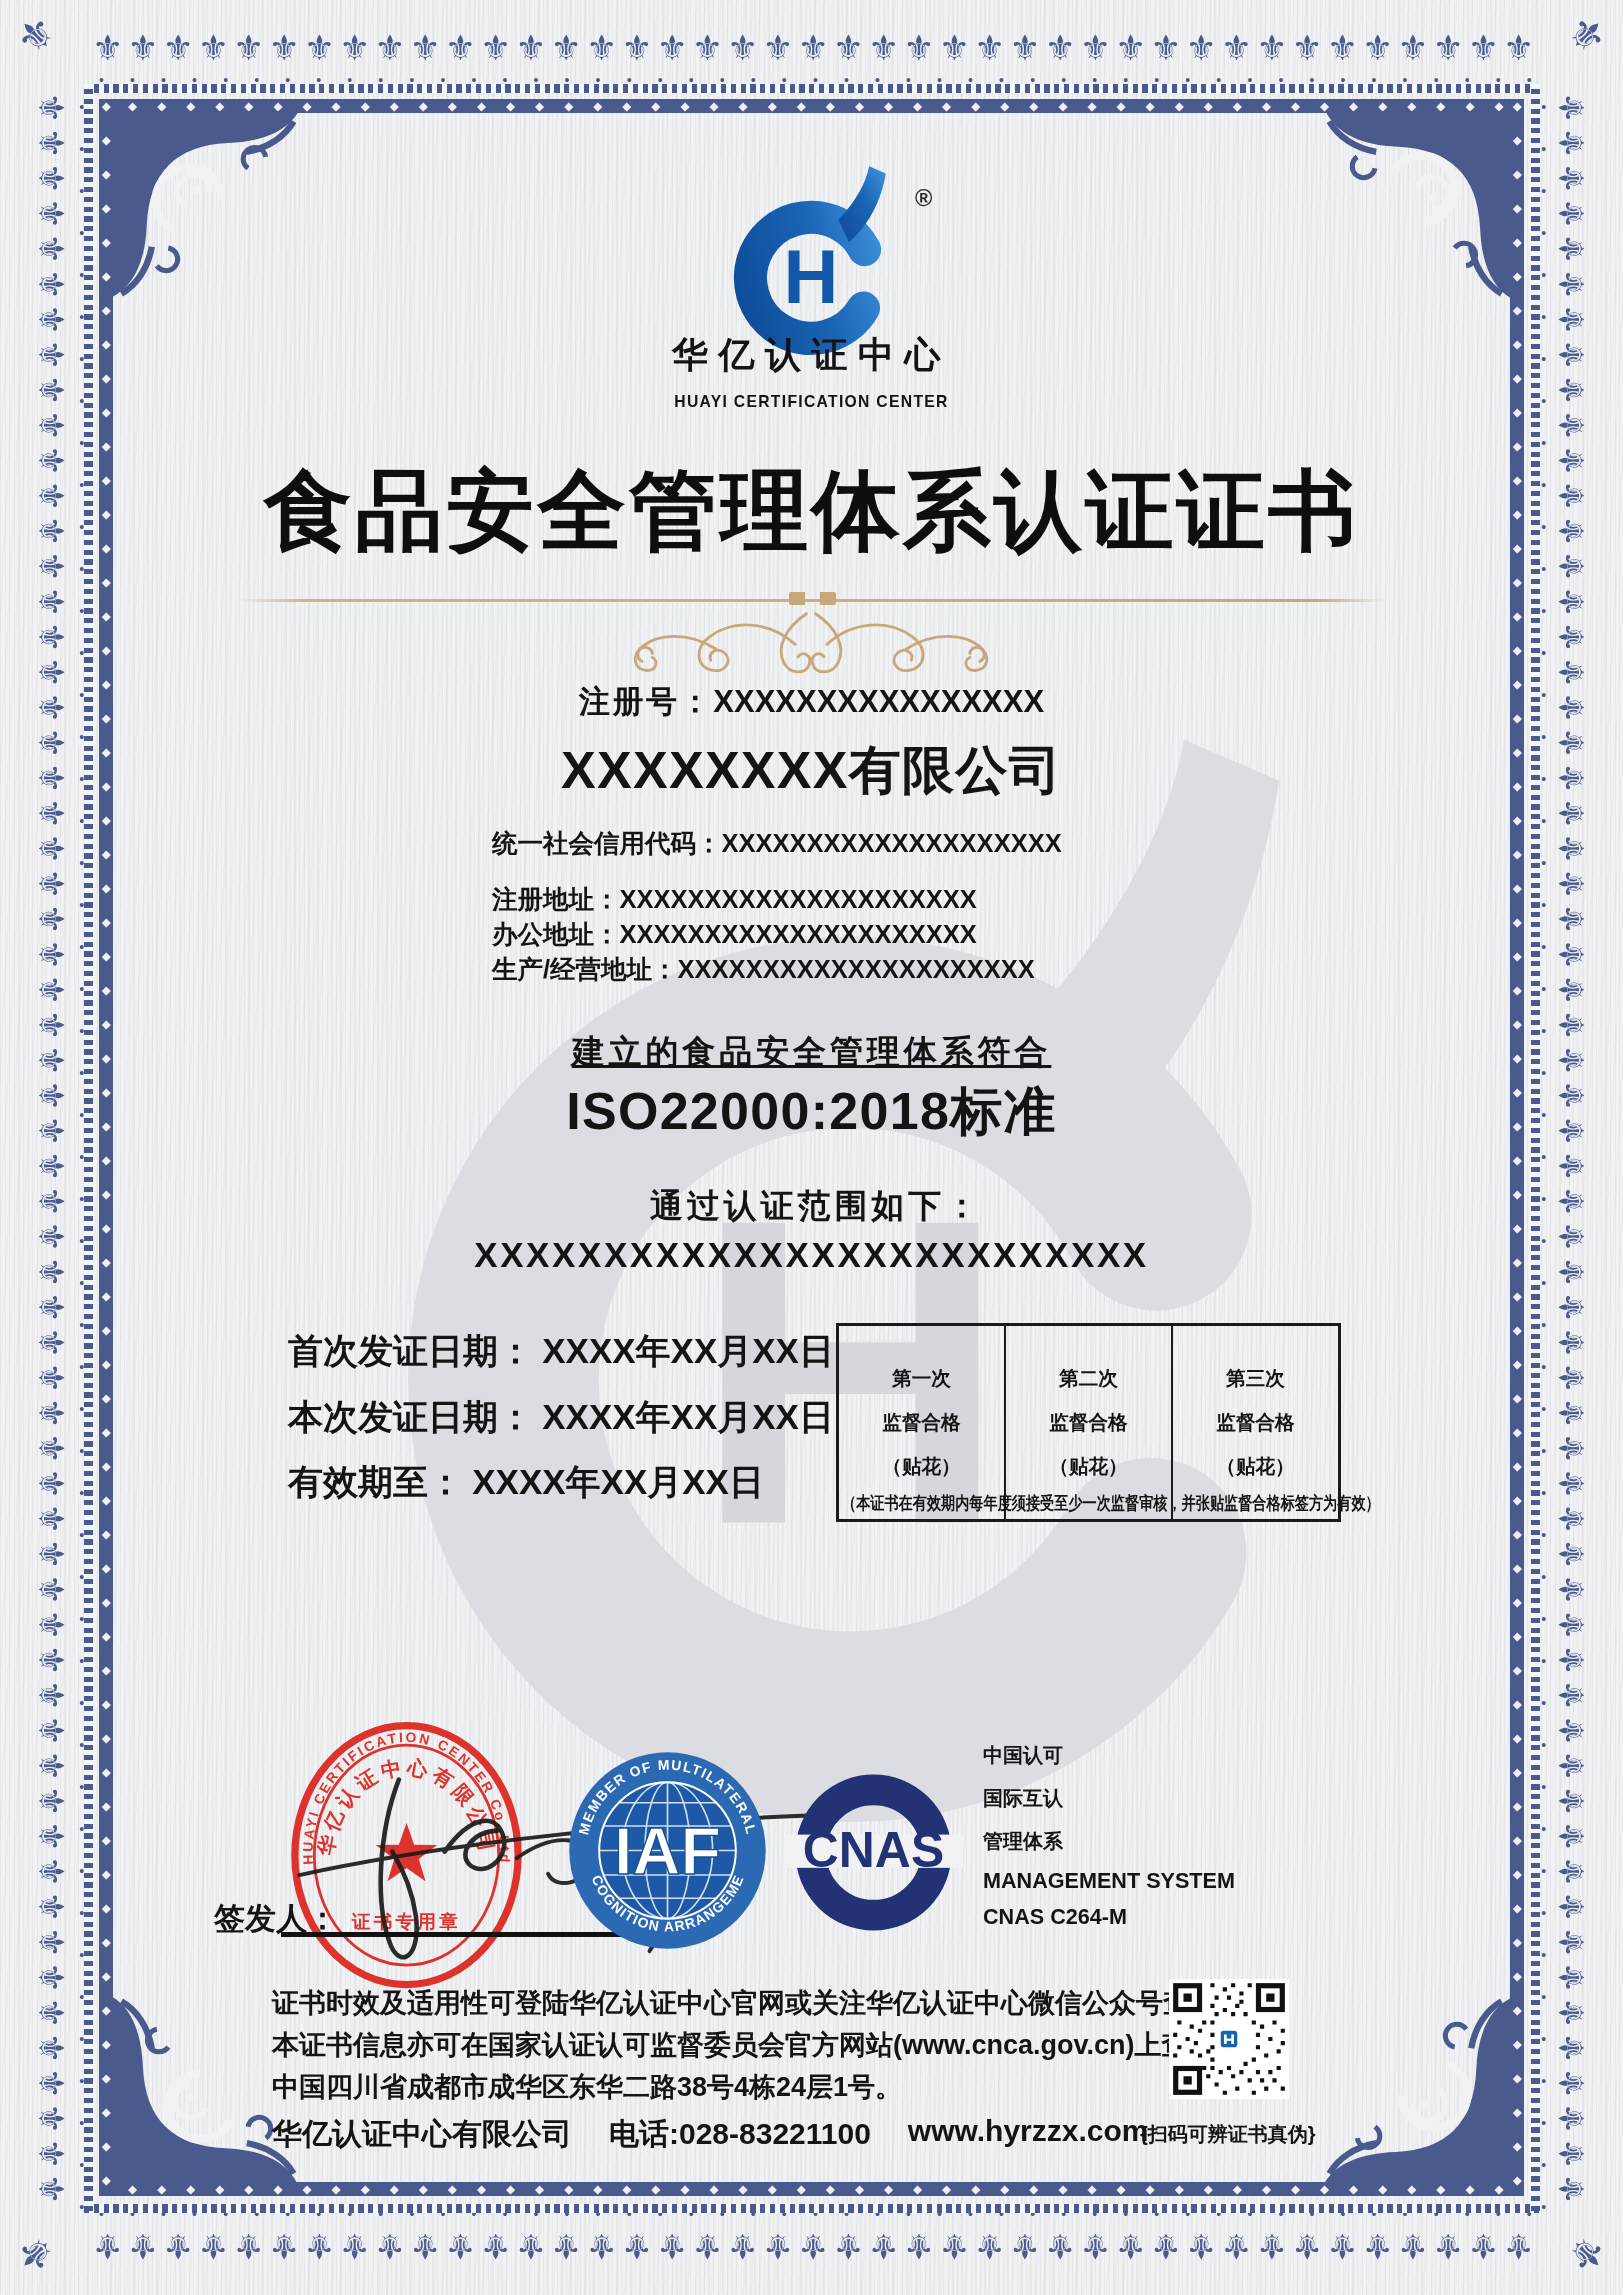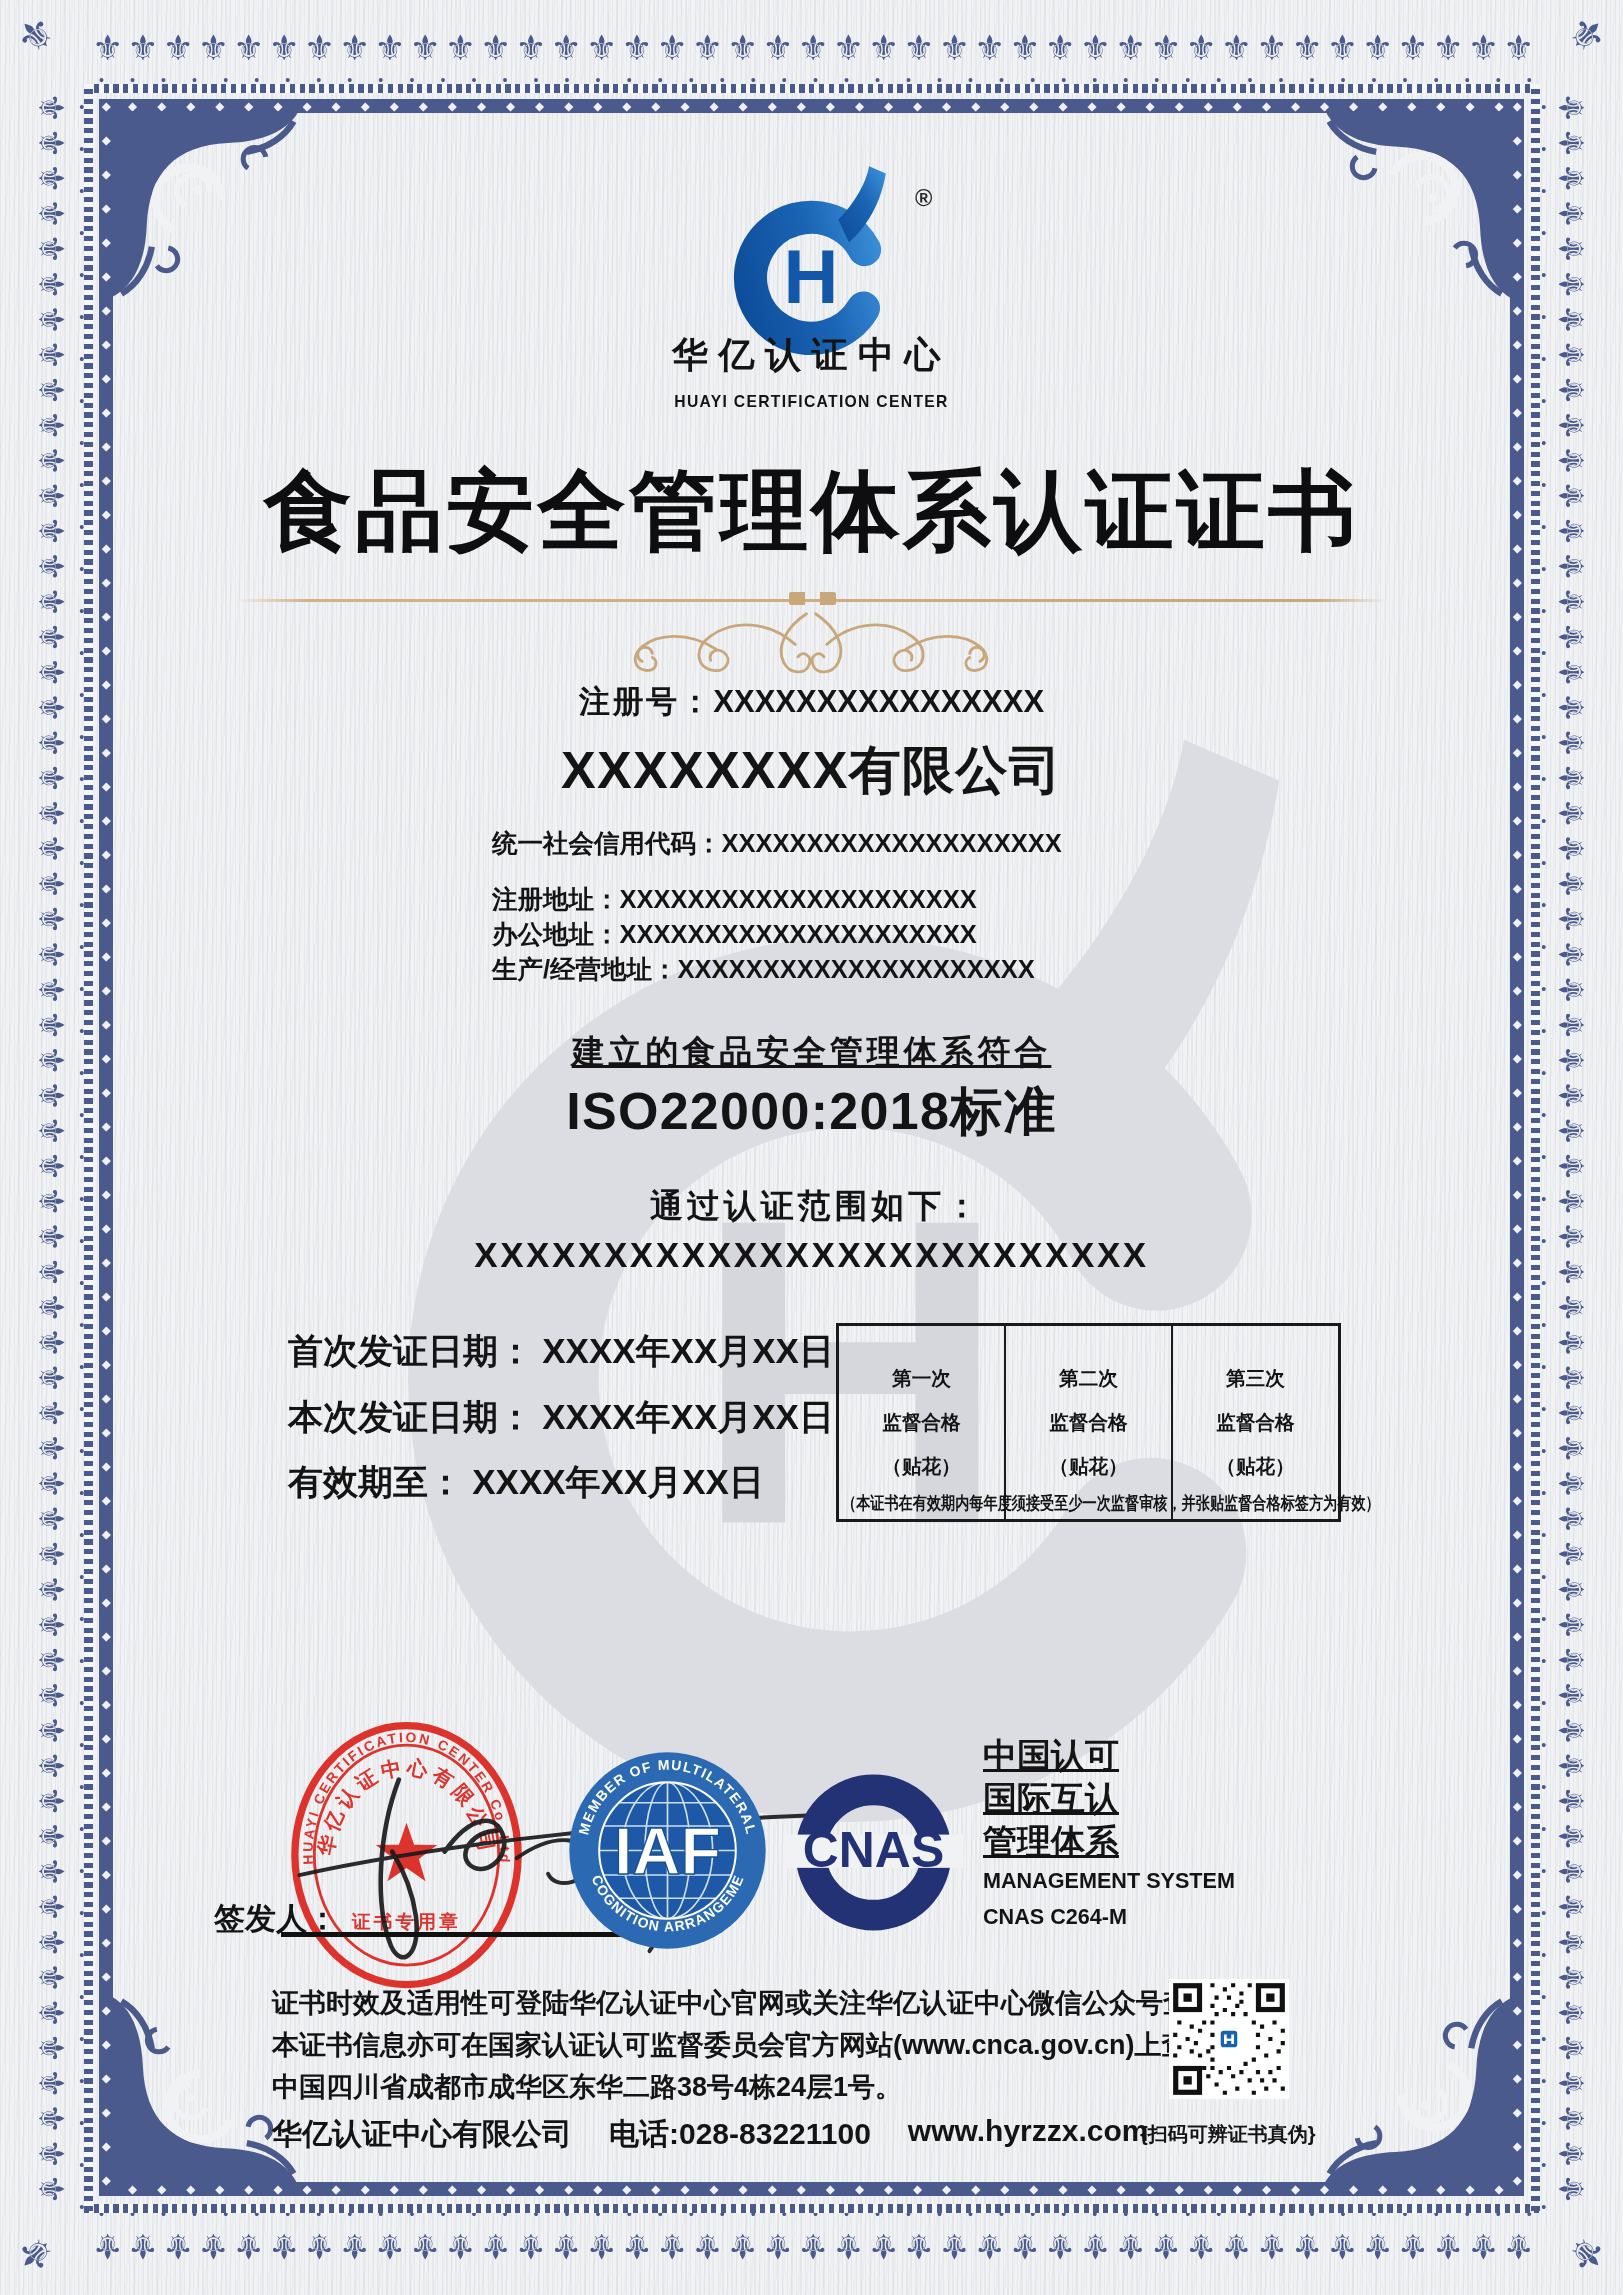--- a/index.html
+++ b/index.html
@@ -81,21 +81,21 @@
   .sup-note{left:842px;top:1491px;font-size:17.7px;font-weight:bold;white-space:nowrap;transform:scaleX(.8);transform-origin:left center;}
   
   .seal{left:285px;top:1716px;width:243px;height:275px;opacity:.96;}
   .sig{left:281px;top:1752px;width:576px;height:226px;}
   .signer{left:214px;top:1898px;font-size:31px;font-weight:bold;}
   .sig-line{left:281px;top:1932px;width:344px;height:4.6px;background:#111;}
   
   .iaf{left:568px;top:1751px;width:199px;height:199px;}
   .cnas{left:784px;top:1763px;width:179px;height:179px;}
   .accr{left:983px;top:1734px;}
-  .accr .cn{font-size:34px;font-weight:600;line-height:43px;text-decoration:underline;}
+  .accr .cn{font-size:20px;font-weight:600;line-height:43px;}
   .accr .en{font-size:21.6px;font-weight:800;line-height:36px;}
   
   .f-line{left:272px;font-size:27px;font-weight:600;white-space:nowrap;}
   .f1{top:1985px;} .f2{top:2027px;} .f3{top:2069px;}
   .f-company-row{left:272px;top:2114px;display:flex;gap:37px;font-size:30px;font-weight:800;white-space:nowrap;}
   .qr{left:1169px;top:1979px;width:120px;height:120px;}
   .qr-caption{left:1140px;top:2121px;font-size:20px;font-weight:600;}
   
   .sealc{stroke:var(--c-seal);} .sealf{fill:var(--c-seal);}
   .goldc{stroke:var(--c-gold);fill:none;stroke-width:5;stroke-linecap:round;}

